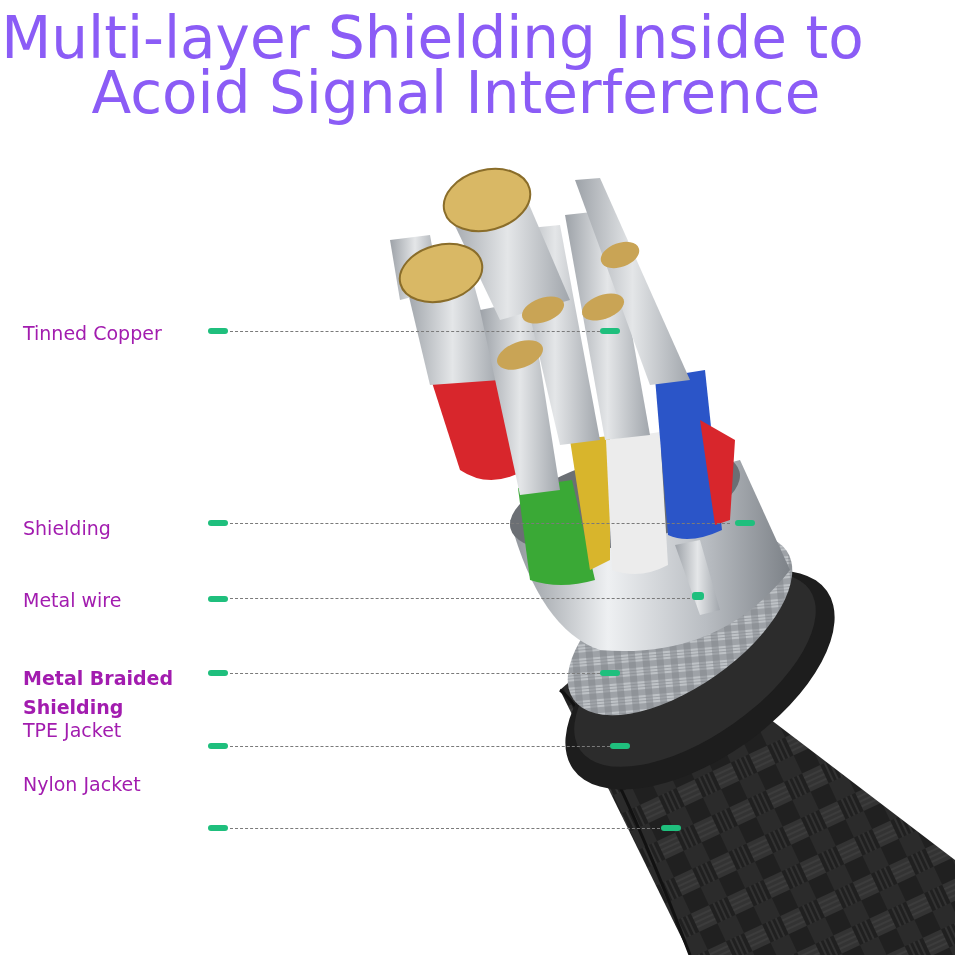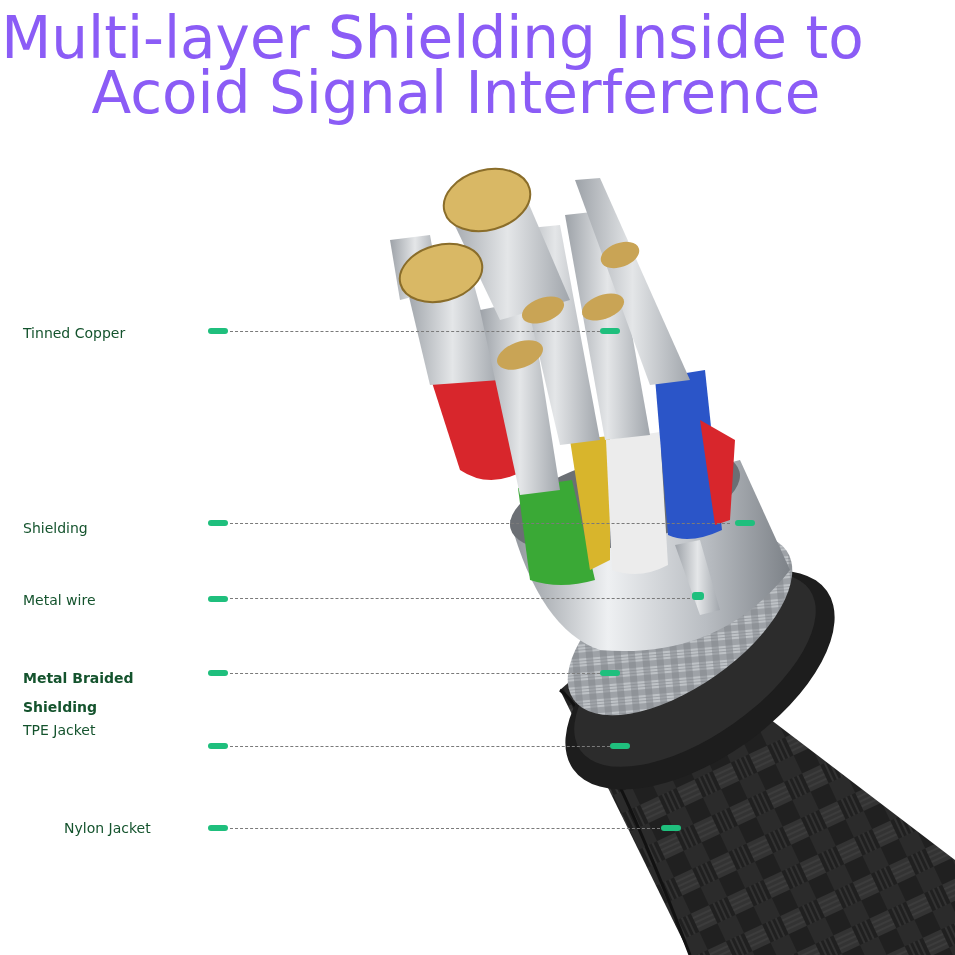--- a/index.html
+++ b/index.html
@@ -1,20 +1,20 @@
 <!DOCTYPE html>
 <html><head>
 <meta charset="utf-8">
 <style>
   html, body { margin:0; padding:0; background:#ffffff; }
   body { width:955px; height:955px; position:relative; overflow:hidden; font-family:"DejaVu Sans", sans-serif; }
   .title { position:absolute; left:0; width:865px; text-align:center; color:#8b5cf6; font-size:58px; letter-spacing:0px; font-weight:400; }
   .title.l1 { top:4px; }
   .title.l2 { top:59px; left:16px; width:880px; }
-  .label { position:absolute; left:23px; color:#14532d; font-size:14px; line-height:29px; }
+  .label { position:absolute; left:23px; color:#a21caf; font-size:19px; line-height:29px; }
   .dot { position:absolute; width:20px; height:6px; border-radius:3px; background:#1fbf7d; }
   .dash { position:absolute; height:0; border-top:1.5px dashed #7a7a7a; }
   svg#cable { position:absolute; left:0; top:0; }
 </style>
 </head>
 <body>
 
 <div class="title l1">Multi-layer Shielding Inside to</div>
 <div class="title l2">Acoid Signal Interference</div>
 
@@ -125,19 +125,19 @@
 <div>
   <div class="label" style="top:716px;">
     <div>TPE Jacket</div>
   </div>
   <div class="dot" style="left: 208px; top: 743px; background: rgb(31, 191, 125);"></div>
   <div class="dash" style="left:230px; top:746px; width:380px;"></div>
   <div class="dot" style="left: 610px; top: 743px; background: rgb(31, 191, 125);"></div>
 </div>
 
 <div>
-  <div class="label" style="top:814px;margin-left:41px;">
+  <div class="label" style="top:770px;">
     <div>Nylon Jacket</div>
   </div>
   <div class="dot" style="left: 208px; top: 825px; background: rgb(31, 191, 125);"></div>
   <div class="dash" style="left:230px; top:828px; width:430px;"></div>
   <div class="dot" style="left: 661px; top: 825px; background: rgb(31, 191, 125);"></div>
 </div>
 
 </body></html>

